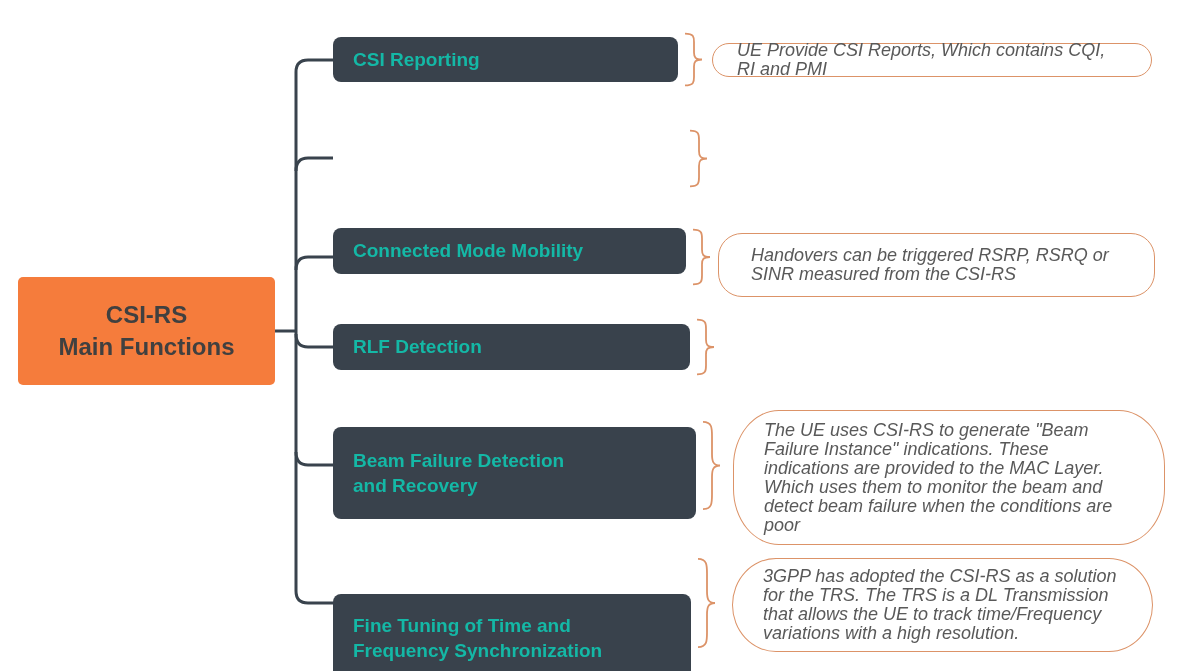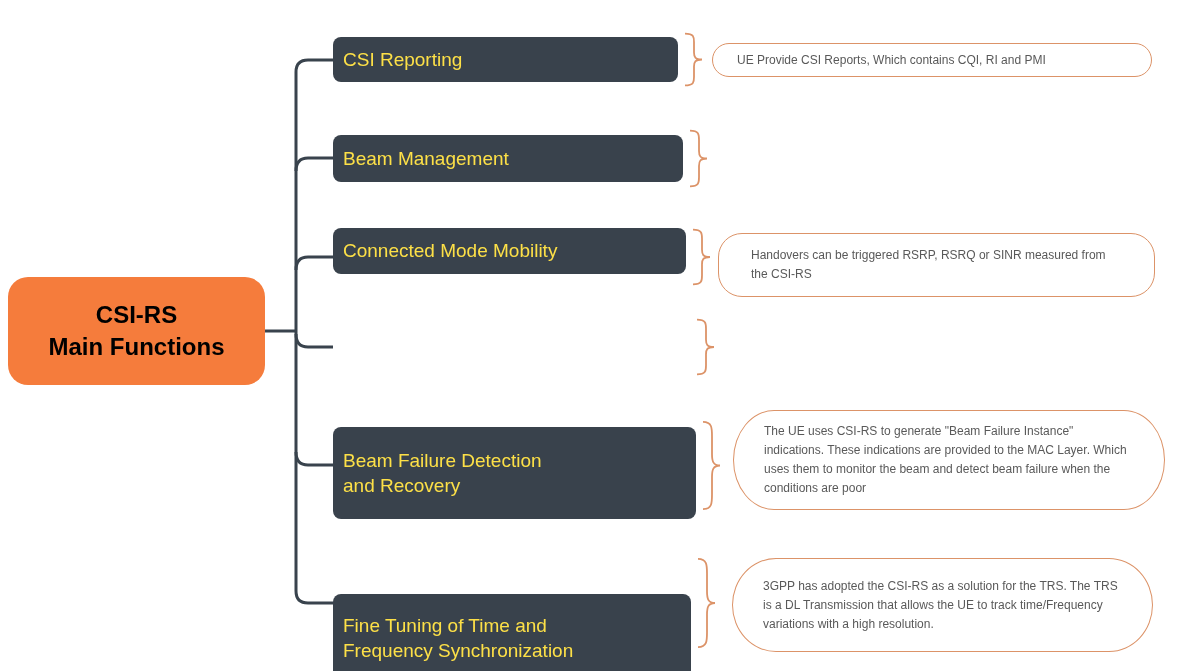--- a/index.html
+++ b/index.html
@@ -18,32 +18,32 @@
     background:#ffffff;
     overflow:hidden;
   }
   svg.connectors{
     position:absolute;left:0;top:0;width:1187px;height:671px;
   }
   svg.connectors path{
     stroke:var(--connector);stroke-width:3;fill:none;
   }
   .root-node{
-    position:absolute;left:8px;top:277px;width:257px;height:108px;
-    background:var(--root-bg);border-radius:20px;
+    position:absolute;left:18px;top:277px;width:257px;height:108px;
+    background:var(--root-bg);border-radius:5px;
     display:flex;align-items:center;justify-content:center;
-    color:#000000;font-size:24px;font-weight:bold;text-align:center;
+    color:#404040;font-size:24px;font-weight:bold;text-align:center;
     white-space:pre-line;line-height:1.35;
   }
   .node{
     position:absolute;left:333px;
     background:var(--node-bg);border-radius:8px;
     display:flex;align-items:center;
-    padding-left:10px;
-    color:#fde047;font-size:19px;font-weight:normal;
+    padding-left:20px;
+    color:#14b8a6;font-size:19px;font-weight:bold;
     white-space:pre-line;line-height:1.32;
   }
   .n1{top:37px;width:345px;height:45px;}
   .n2{top:135px;width:350px;height:47px;}
   .n3{top:228px;width:353px;height:46px;}
   .n4{top:324px;width:357px;height:46px;}
   .n5{top:427px;width:363px;height:92px;}
   .n6{top:565px;width:358px;height:88px;margin-top:29px;}
   svg.brace{position:absolute;width:20px;overflow:visible;}
   svg.brace path{stroke:var(--accent);stroke-width:1.8;fill:none;}
@@ -51,28 +51,28 @@
   .b2{left:688px;top:130px;height:57px;}
   .b3{left:691px;top:229px;height:56px;}
   .b4{left:695px;top:319px;height:56px;}
   .b5{left:701px;top:421px;height:89px;}
   .b6{left:696px;top:558px;height:90px;}
   .bubble{
     position:absolute;
     border:1.6px solid var(--accent);
     background:#ffffff;
     color:var(--bubble-text);
-    font-size:12px;line-height:19px;
-    display:flex;align-items:center;
+    font-size:18px;line-height:19px;
+    display:flex;align-items:center;font-style:italic;
   }
   .d1{left:712px;top:43px;width:440px;height:34px;border-radius:17px;padding:0 24px;}
   .d2{left:722px;top:124px;width:435px;height:67px;border-radius:34px / 33px;padding:0 28px;}
   .d3{left:718px;top:233px;width:437px;height:64px;border-radius:24px;padding:0 32px;}
   .d4{left:719px;top:322px;width:442px;height:50px;border-radius:25px;padding:0 30px;}
-  .d5{left:733px;top:410px;width:432px;height:100px;border-radius:46px / 56px;padding:10px 30px;}
+  .d5{left:733px;top:410px;width:432px;height:135px;border-radius:46px / 56px;padding:10px 30px;}
   .d6{left:732px;top:558px;width:421px;height:94px;border-radius:44px / 47px;padding:11px 30px;}
 </style>
 </head>
 <body>
 
 <div class="canvas">
 
   <svg class="connectors" viewBox="0 0 1187 671">
     <path d="M259,331 H296"></path>
     <path d="M333,60 H308 Q296,60 296,72 V591 Q296,603 308,603 H333"></path>
@@ -90,37 +90,37 @@
   <div class="node n1">
     <span>CSI Reporting</span>
   </div>
   <svg class="brace b1" viewBox="0 0 20 100" preserveAspectRatio="none">
     <path vector-effect="non-scaling-stroke" d="M2,1 C11,1 11,8 11,17 L11,37 C11,45 12,50 19,50 C12,50 11,55 11,63 L11,83 C11,92 11,99 2,99"></path>
   </svg>
   <div class="bubble d1">
     <span>UE Provide CSI Reports, Which contains CQI, RI and PMI</span>
   </div>
 
-  <div class="node n2">
-    <span>Beam Management</span>
-  </div>
   <svg class="brace b2" viewBox="0 0 20 100" preserveAspectRatio="none">
     <path vector-effect="non-scaling-stroke" d="M2,1 C11,1 11,8 11,17 L11,37 C11,45 12,50 19,50 C12,50 11,55 11,63 L11,83 C11,92 11,99 2,99"></path>
   </svg>
 
   <div class="node n3">
     <span>Connected Mode Mobility</span>
   </div>
   <svg class="brace b3" viewBox="0 0 20 100" preserveAspectRatio="none">
     <path vector-effect="non-scaling-stroke" d="M2,1 C11,1 11,8 11,17 L11,37 C11,45 12,50 19,50 C12,50 11,55 11,63 L11,83 C11,92 11,99 2,99"></path>
   </svg>
   <div class="bubble d3">
     <span>Handovers can be triggered RSRP, RSRQ or SINR measured from the CSI-RS</span>
   </div>
 
+  <div class="node n4">
+    <span>RLF Detection</span>
+  </div>
   <svg class="brace b4" viewBox="0 0 20 100" preserveAspectRatio="none">
     <path vector-effect="non-scaling-stroke" d="M2,1 C11,1 11,8 11,17 L11,37 C11,45 12,50 19,50 C12,50 11,55 11,63 L11,83 C11,92 11,99 2,99"></path>
   </svg>
 
   <div class="node n5">
     <span>Beam Failure Detection
 and Recovery</span>
   </div>
   <svg class="brace b5" viewBox="0 0 20 100" preserveAspectRatio="none">
     <path vector-effect="non-scaling-stroke" d="M2,1 C11,1 11,8 11,17 L11,37 C11,45 12,50 19,50 C12,50 11,55 11,63 L11,83 C11,92 11,99 2,99"></path>

